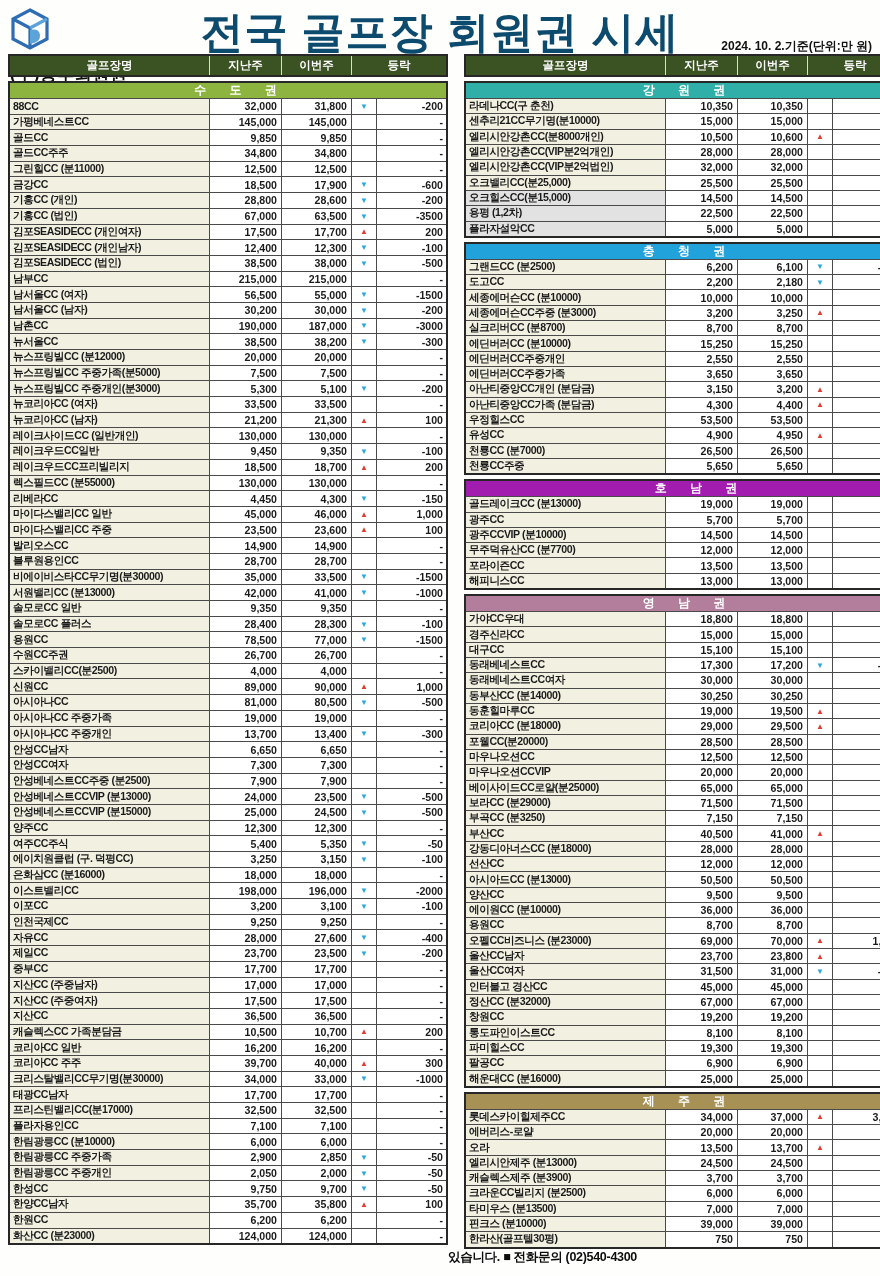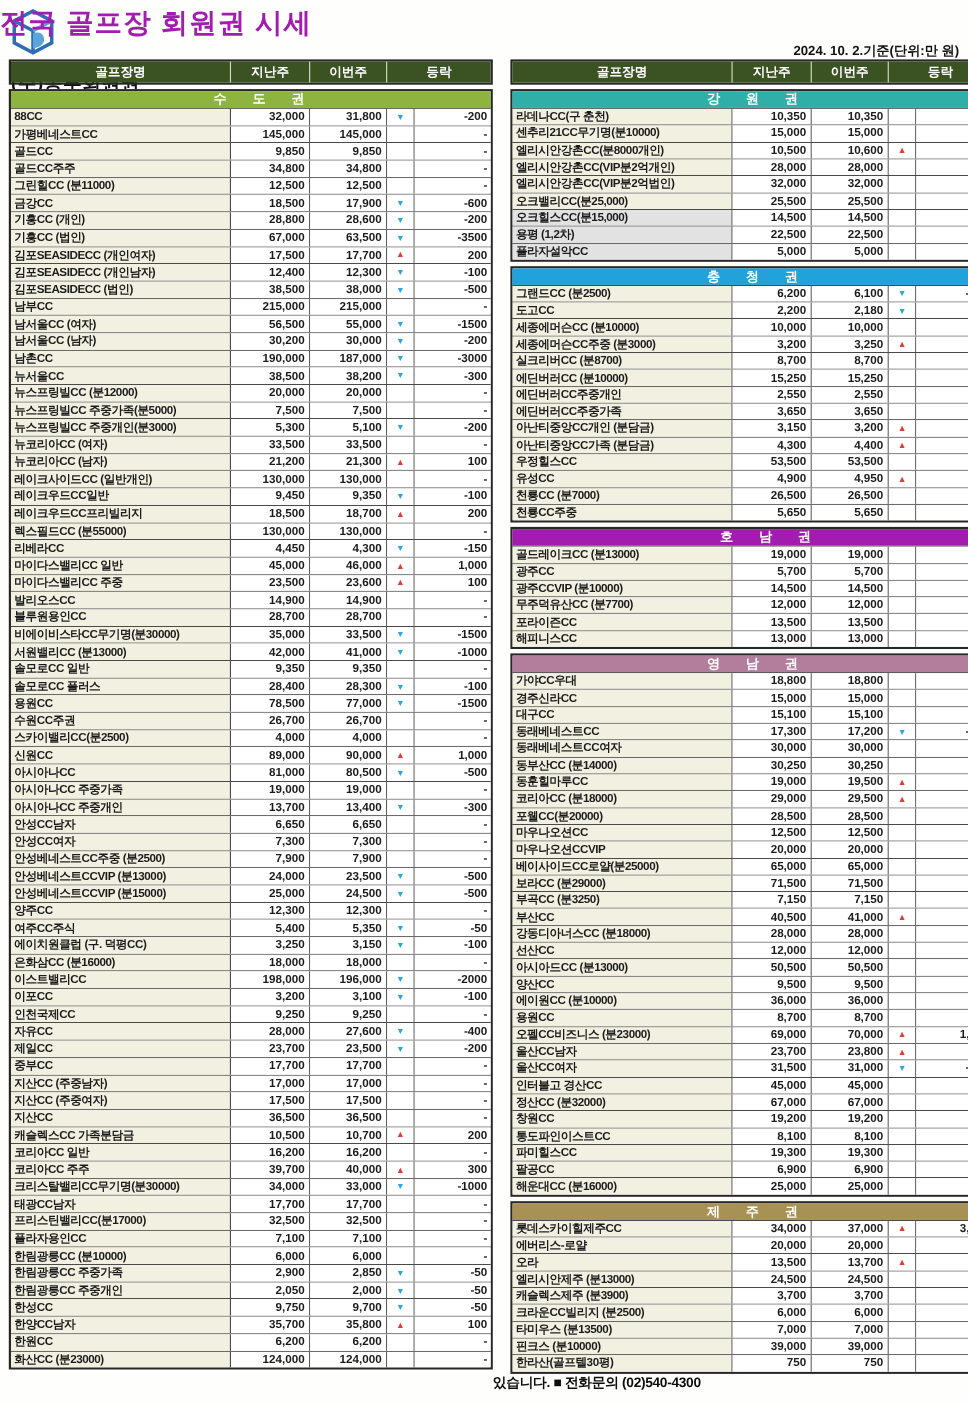--- a/index.html
+++ b/index.html
@@ -4,21 +4,21 @@
 <style>
   html,body{margin:0;padding:0;}
   body{width:880px;height:1276px;background:#ffffff;font-family:"Liberation Sans","DejaVu Sans",sans-serif;}
   .page{position:relative;width:880px;height:1276px;overflow:hidden;background:#fefefc;}
 
   
   .logo{position:absolute;left:10px;top:8px;display:flex;align-items:flex-start;gap:5px;flex-direction:column;}
   .logo-text{display:flex;flex-direction:column;margin-top:4px;}
   .logo-title{font-size:17px;font-weight:bold;color:#111;letter-spacing:0.5px;}
   .logo-sub{font-size:7.5px;color:#b0532e;letter-spacing:1.5px;margin-top:2px;margin-left:14px;font-weight:bold;}
-  .main-title{position:absolute;left:0;right:0;top:4px;text-align:left;font-size:25px;font-weight:bold;color:#a21caf;letter-spacing:1px;}
+  .main-title{position:absolute;left:0;right:0;top:4px;text-align:center;font-size:43px;font-weight:bold;color:#0c4a6e;letter-spacing:1px;}
   .date-basis{position:absolute;right:8px;top:38px;font-size:12px;font-weight:bold;color:#111;}
 
   
   .cols{position:absolute;left:8px;top:54px;display:flex;gap:16px;}
   .col{width:440px;}
   .col-left{--rh:15.7px;}
   .col-right{--rh:15.32px;}
   .block{border:2px solid #272727;margin-bottom:4px;background:#fff;box-sizing:border-box;}
   .hrow{display:grid;grid-template-columns:200px 72px 70px 1fr;height:19px;background:#3B5323;}
   .hcell{color:#fff;font-size:11.5px;font-weight:bold;display:flex;align-items:center;justify-content:center;border-right:1px solid #d7dfcb;box-sizing:border-box;}

